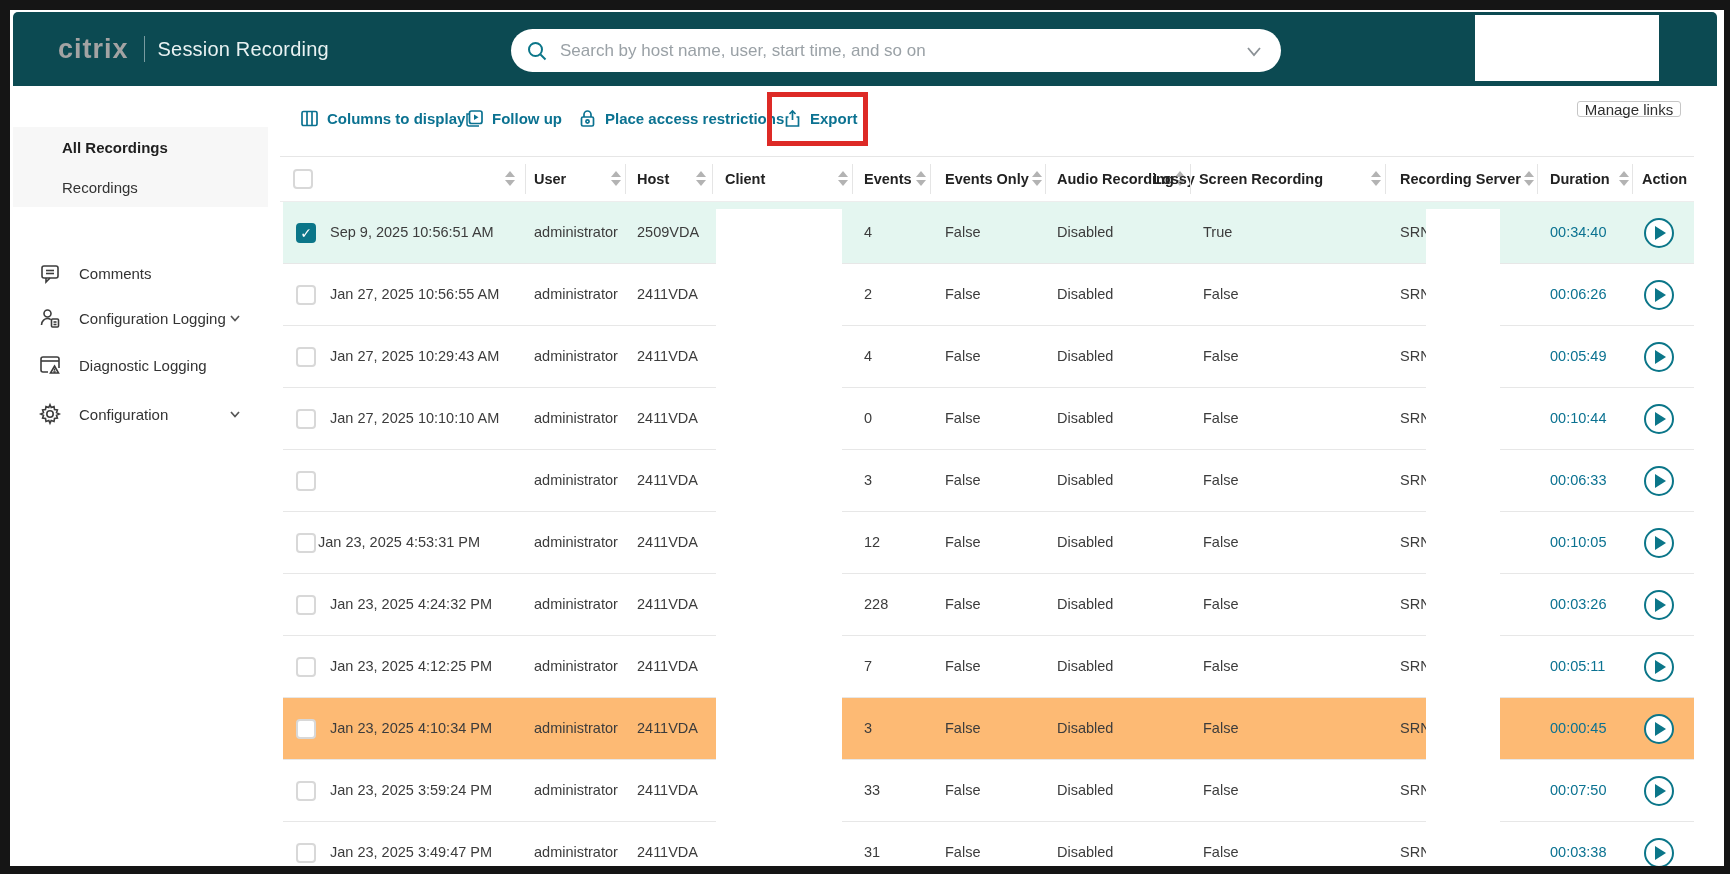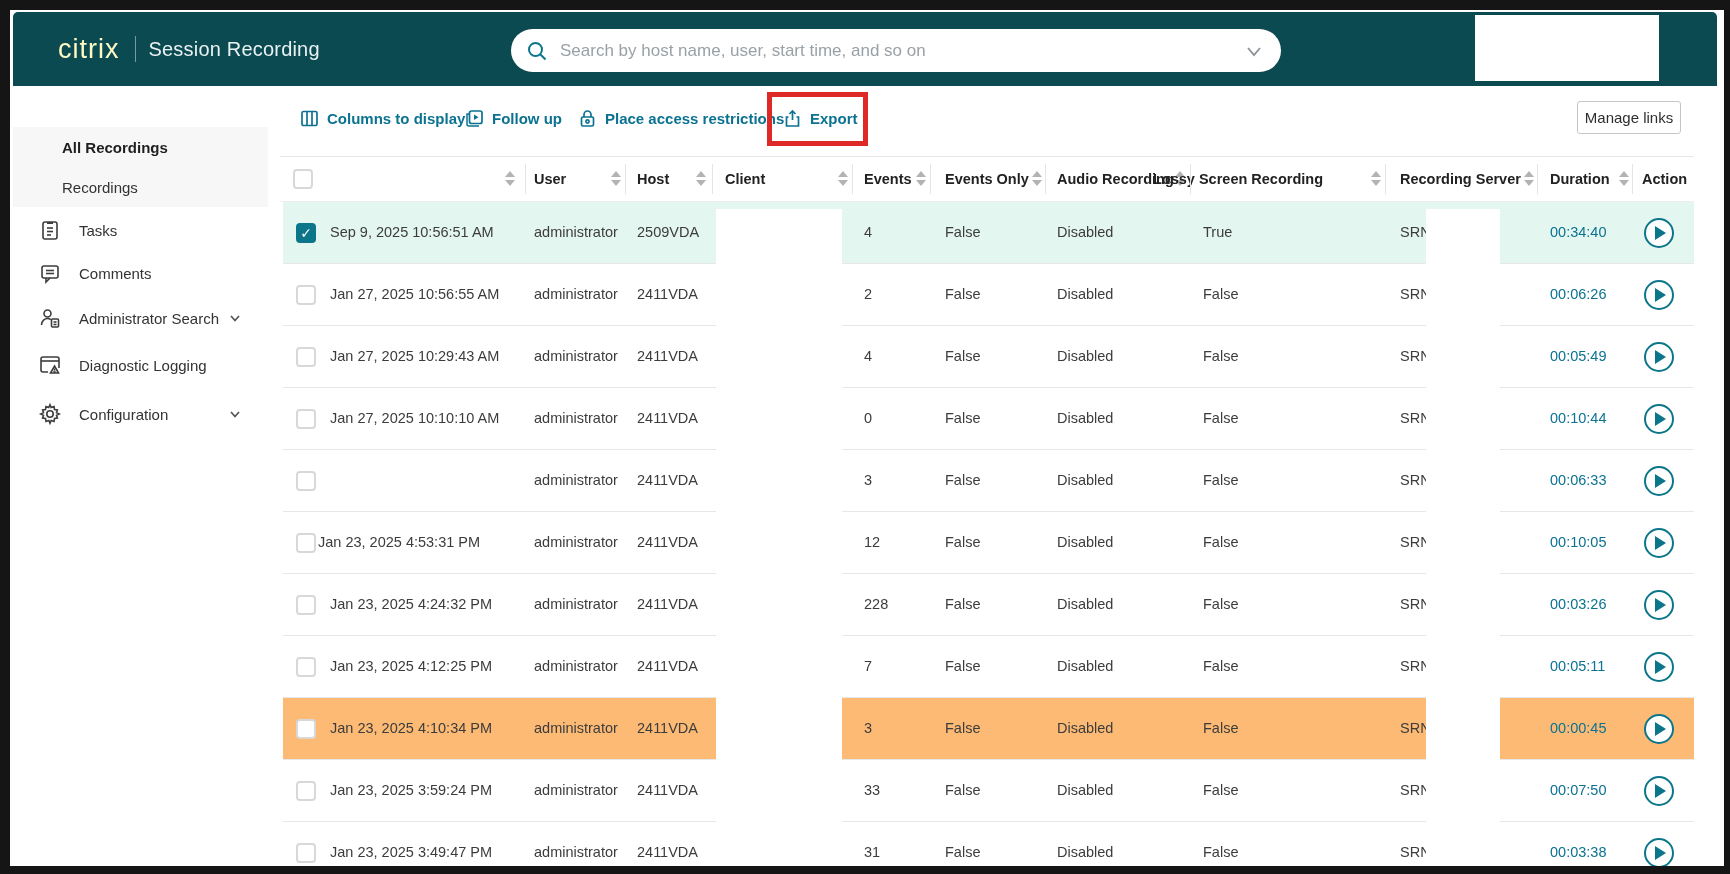--- a/index.html
+++ b/index.html
@@ -30,21 +30,21 @@
   .topbar {
     position: absolute;
     left: 13px; top: 12px;
     width: 1704px; height: 74px;
     background: #0c4a52;
     border-radius: 5px 5px 0 0;
     z-index: 5;
   }
   .brand { position: absolute; left: 45px; top: 0; height: 74px; display: flex; align-items: center; }
   .brand-citrix {
-    color: #fef9c3; font-size: 27px; letter-spacing: 1px; font-weight: 400;
+    color: #a3a3a3; font-size: 27px; letter-spacing: 1px; font-weight: 700;
   }
   .brand-divider {
     width: 1px; height: 26px; background: rgba(255,255,255,.45);
     margin: 0 13px 0 15px;
   }
   .brand-product { color: #e9f2f2; font-size: 20px; font-weight: 400; letter-spacing: .2px; }
 
   .searchbar {
     position: absolute;
     left: 498px; top: 17px;
@@ -121,21 +121,21 @@
     cursor: pointer; z-index: 6;
   }
   .tool-link .ticon { display: flex; }
   .tl-columns { left: 300px; }
   .tl-follow  { left: 465px; }
   .tl-restrict{ left: 578px; }
   .tl-export  { left: 783px; }
 
   .manage-links {
     position: absolute; left: 1577px; top: 101px;
-    width: 104px; height: 33px;
+    width: 104px; height: 16px;
     background: #fff; border: 1px solid #c6c6c6; border-radius: 3px;
     font-family: inherit; font-size: 15px; color: #2e2e2e;
     display: flex; align-items: center; justify-content: center;
     cursor: pointer; z-index: 6;
   }
 
   .export-annotation {
     position: absolute; left: 767px; top: 92px;
     width: 101px; height: 54px;
     border: 5px solid #dd2a26;
@@ -236,32 +236,20 @@
 
   <nav class="sidebar">
     <div class="subblock"></div>
     <div class="side-sub sub-all">
       <span>All Recordings</span>
     </div>
     <div class="side-sub sub-restricted">
       <span>Recordings</span>
     </div>
 
-    <div class="side-item item-tasks">
-      <span class="sicon">
-        <svg width="24" height="24" viewBox="0 0 24 24" fill="none" stroke="#3d3d3d" stroke-width="1.6">
-          <rect x="5" y="4" width="14" height="17" rx="2"></rect>
-          <path d="M9 4 h6 v2 h-6 z" fill="#3d3d3d" stroke="none"></path>
-          <line x1="9" y1="10" x2="15" y2="10"></line>
-            <line x1="9" y1="13.5" x2="15" y2="13.5"></line>
-            <line x1="9" y1="17" x2="13" y2="17"></line>
-        </svg>
-      </span>
-      <span class="slabel">Tasks</span>
-    </div>
 
     <div class="side-item item-comments">
       <span class="sicon">
         <svg width="24" height="24" viewBox="0 0 24 24" fill="none" stroke="#3d3d3d" stroke-width="1.6">
           <rect x="4" y="5" width="16" height="12" rx="2"></rect>
           <path d="M8 17 L8 21 L12 17"></path>
           <line x1="8" y1="9.5" x2="16" y2="9.5"></line>
             <line x1="8" y1="12.5" x2="16" y2="12.5"></line>
         </svg>
       </span>
@@ -271,21 +259,21 @@
     <div class="side-item item-admin">
       <span class="sicon">
         <svg width="24" height="24" viewBox="0 0 24 24" fill="none" stroke="#3d3d3d" stroke-width="1.6">
           <circle cx="9.5" cy="7.5" r="3.5"></circle>
           <path d="M3.5 19 C3.5 14.5 7 12.5 9.5 12.5 C11 12.5 12 13 12.8 13.6"></path>
           <rect x="13.5" y="13" width="7" height="8" rx="1"></rect>
           <line x1="15.5" y1="16" x2="18.5" y2="16"></line>
             <line x1="15.5" y1="18.5" x2="18.5" y2="18.5"></line>
         </svg>
       </span>
-      <span class="slabel">Administrator Search</span>
+      <span class="slabel">Configuration Logging</span>
       <span class="chev">
         <svg width="14" height="14" viewBox="0 0 14 14" fill="none" stroke="#555" stroke-width="1.7">
           <polyline points="3,5 7,9.5 11,5"></polyline>
         </svg>
       </span>
     </div>
 
     <div class="side-item item-diag">
       <span class="sicon">
         <svg width="24" height="24" viewBox="0 0 24 24" fill="none" stroke="#3d3d3d" stroke-width="1.6">

